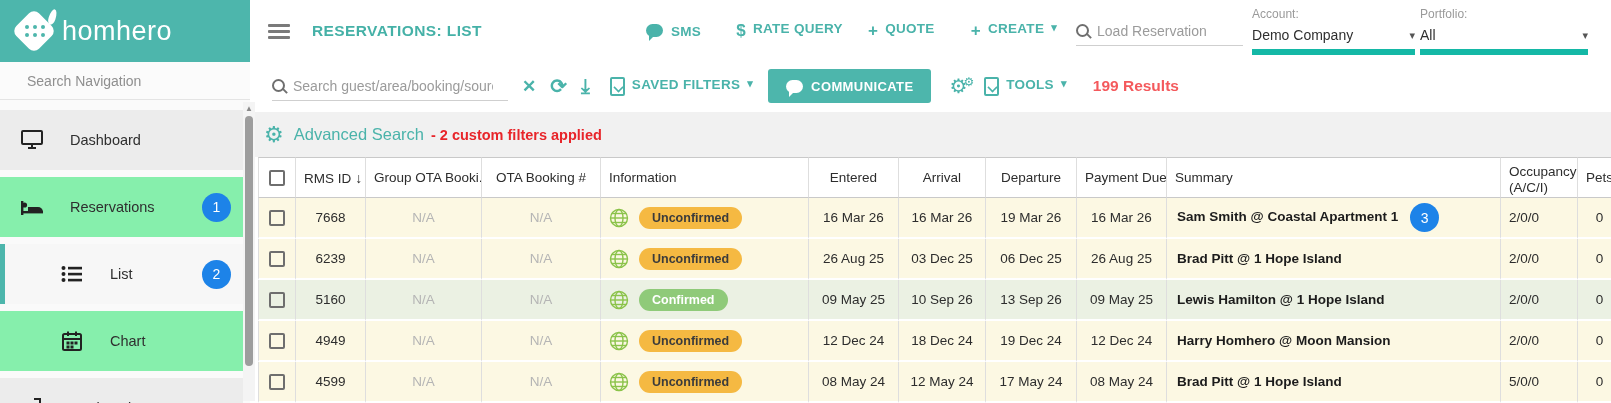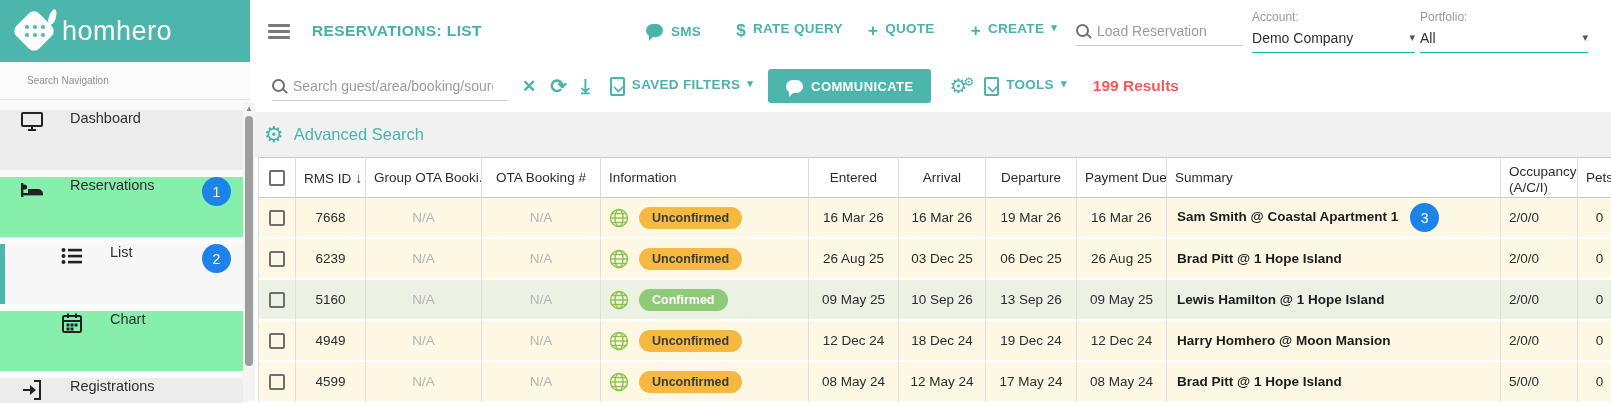--- a/index.html
+++ b/index.html
@@ -16,25 +16,25 @@
   .logo-dots { position:absolute; left:9px; top:14px; width:24px; height:16px;
                display:grid; grid-template-columns:repeat(3,1fr); grid-template-rows:repeat(2,1fr);
                justify-items:center; align-items:center; }
   .logo-dots i { width:4px; height:4px; border-radius:50%; background:#4db6ac; }
   .logo-swoosh { position:absolute; right:2px; top:0px; width:7px; height:16px; background:#fff;
                  border-radius:50% 50% 50% 50% / 60% 60% 40% 40%; transform:rotate(18deg); }
   .logo-text { color:#fff; font-size:27px; font-weight:400; letter-spacing:.5px; margin-left:4px; }
 
   .search-nav { height:38px; background:#fbfbfb; border-bottom:1px solid #e4e4e4; display:flex; align-items:center; }
   .search-nav input { border:none; outline:none; background:transparent; width:220px;
-                      font-size:10px; color:#0f172a; padding-left:27px; font-family:inherit; }
+                      font-size:14px; color:#0f172a; padding-left:27px; font-family:inherit; }
   .search-nav input::placeholder { color:#8f8f8f; }
 
   .nav { position:relative; height:303px; padding-top:10px; }
-  .nav-item { height:60px; display:flex; align-items:flex-start; background:#ececec; margin-bottom:7px;
+  .nav-item { height:60px; display:flex; align-items:center; background:#ececec; margin-bottom:7px;
               cursor:pointer; position:relative; width:243px; }
   .nav-item.shade { background:#86efac; }
   .nav-item.active { background:#f7f7f7; border-left:5px solid #4db6ac; }
   .nav-icon { width:24px; height:24px; margin-left:20px; flex:0 0 24px; display:flex; align-items:center; justify-content:center; }
   .nav-item.sub .nav-icon { margin-left:60px; }
   .nav-item.active .nav-icon { margin-left:55px; }
   .nav-label { font-size:14.5px; color:#2f2f2f; margin-left:26px; }
   .num-badge { width:29px; height:29px; border-radius:50%; background:#1d83e8; color:#fff;
                font-size:14px; display:flex; align-items:center; justify-content:center;
                margin-left:auto; margin-right:12px; flex:0 0 29px; }
@@ -62,21 +62,21 @@
 
   .underline-input { border:none; border-bottom:1px solid #cfcfcf; display:flex; align-items:center; height:30px; }
   .load-res { width:167px; margin-left:19px; }
   .load-res input { border:none; outline:none; width:130px; font-size:14px; color:#555; background:transparent; font-family:inherit; }
   .load-res input::placeholder { color:#9b9b9b; }
   .mag { width:13px; height:13px; border:2px solid #6f6f6f; border-radius:50%; position:relative; flex:0 0 13px; margin-right:8px; }
   .mag:after { content:""; position:absolute; width:6px; height:2px; background:#6f6f6f; transform:rotate(45deg); right:-5px; bottom:-2px; }
 
   .sel-block { width:163px; margin-left:9px; display:flex; flex-direction:column; justify-content:center; }
   .sel-block .lbl { font-size:12px; color:#9a9a9a; margin-bottom:6px; }
-  .sel-block .val { display:flex; align-items:center; border-bottom:1px solid #14b8a6; padding-bottom:6px;
+  .sel-block .val { display:flex; align-items:center; border-bottom:6px solid #14b8a6; padding-bottom:6px;
                     font-size:14px; color:#2f2f2f; cursor:pointer; }
   .sel-block .val .caret { margin-left:auto; color:#555; }
   .sel-portfolio { width:168px; margin-left:5px; margin-right:8px; }
 
   
   .toolbar { height:48px; flex:0 0 48px; display:flex; align-items:center; }
   .tsearch { width:236px; margin-left:22px; }
   .tsearch input { border:none; outline:none; width:200px; font-size:14px; color:#555; background:transparent; font-family:inherit; }
   .tsearch input::placeholder { color:#9b9b9b; }
   .icon-btn { color:#4ab3aa; font-size:17px; font-weight:bold; cursor:pointer; margin-left:14px; }
@@ -300,20 +300,21 @@
         <span>TOOLS</span>
         <span class="caret">▾</span>
       </div>
 
       <span class="results">199 Results</span>
     </div>
 
     <div class="advanced">
       <span class="adv-gear">⚙</span>
       <span class="adv-title">Advanced Search</span>
+      <span class="adv-filters">- 2 custom filters applied</span>
     </div>
 
     <div class="table-wrap">
       <table>
         <colgroup>
           <col style="width:38px">
             <col style="width:70px">
             <col style="width:116px">
             <col style="width:119px">
           <col style="width:208px">

